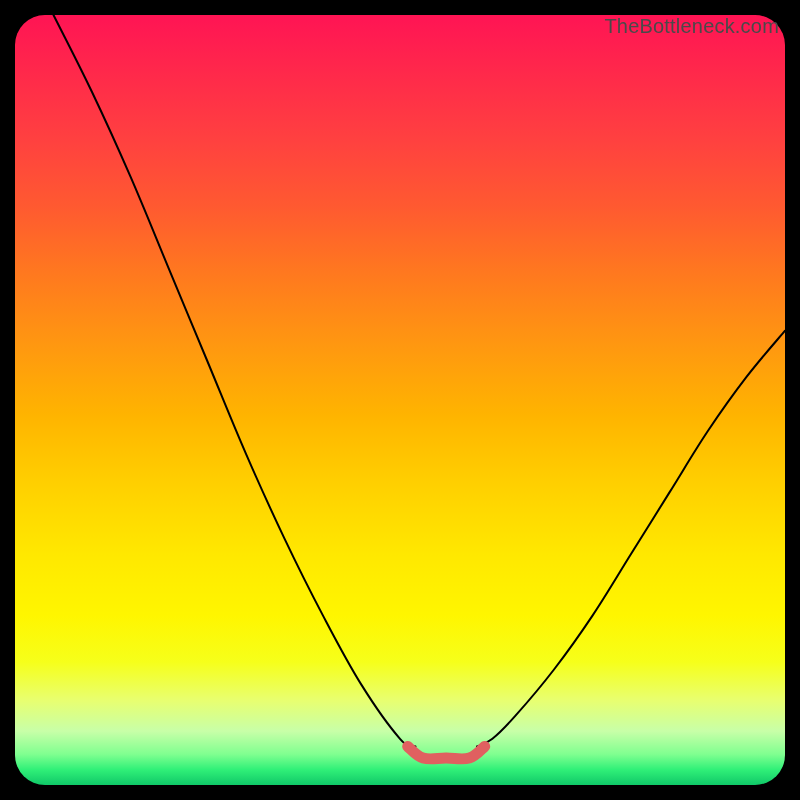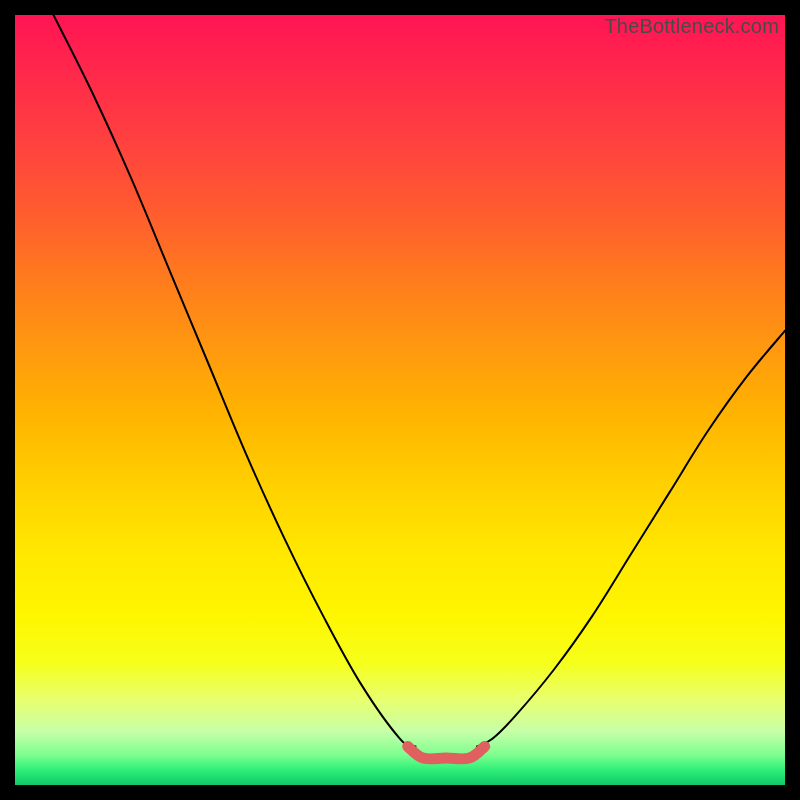--- a/index.html
+++ b/index.html
@@ -34,20 +34,21 @@
       #ffd000 61%,
       #ffe800 70%,
       #fff600 78%,
       #f6ff1a 84%,
       #e8ff70 89%,
       #c8ffa8 93%,
       #80ff90 96%,
       #30f078 98%,
       #10c868 100%
     );
+    border-radius: 30px;
   }
   .watermark {
     position: absolute;
     top: 0px;
     right: 6px;
     font-size: 20px;
     font-weight: 500;
     color: #4a4a4a;
     letter-spacing: 0.2px;
   }

